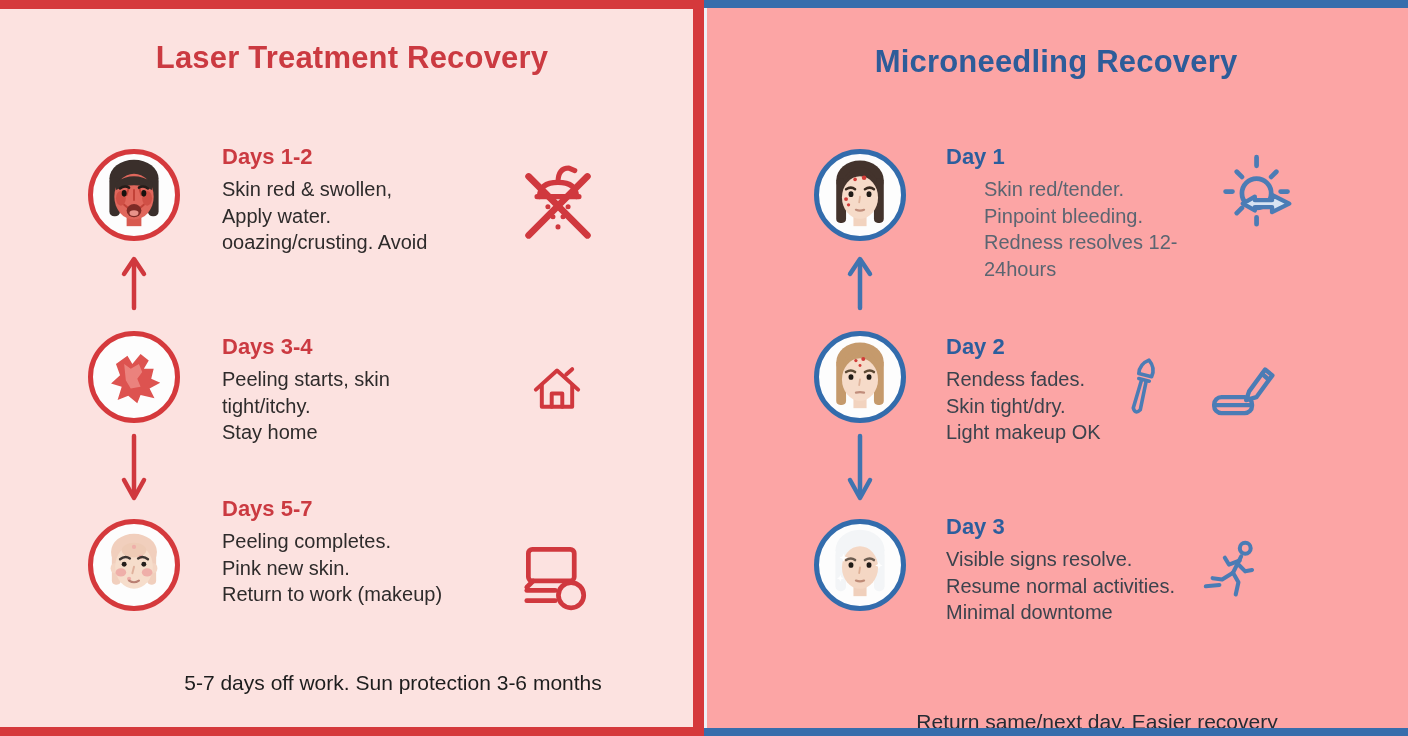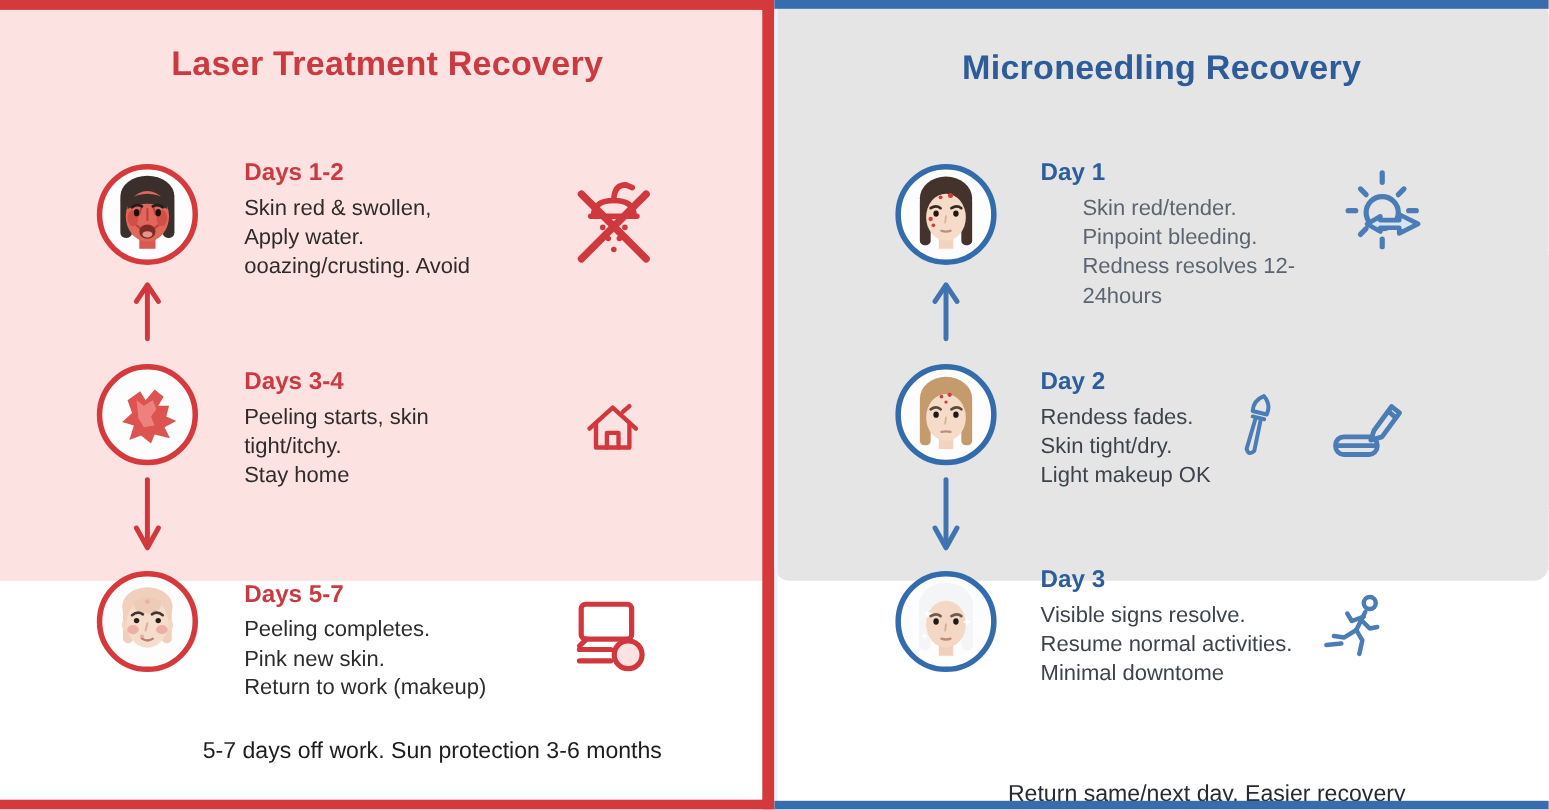--- a/index.html
+++ b/index.html
@@ -1,22 +1,22 @@
 <!DOCTYPE html>
 <html><head>
 <meta charset="utf-8">
 <style>
   html,body{margin:0;padding:0;}
   body{
     width:1408px;height:736px;position:relative;overflow:hidden;
     font-family:"Liberation Sans", sans-serif;background:#ffffff;
   }
-  .panel{position:absolute;top:0;width:704px;height:528px;text-decoration:underline;}
+  .panel{position:absolute;top:0;width:704px;height:736px;text-decoration:underline;}
   #left-panel{left:0;background:#fce2e0;}
-  #right-panel{left:704px;background:#e5e5e5;border-radius:14px;}
+  #right-panel{left:704px;background:#fca5a5;}
   .edge{position:absolute;}
   .edge.red{background:#d5393c;}
   .edge.blue{background:#376dac;}
   .edge.white{background:#eef2f8;}
 
   .title{position:absolute;left:0;width:100%;text-align:center;
     font-size:31px;font-weight:700;letter-spacing:.2px;}
   #left-panel .title{top:40px;color:#cb3a41;}
   #right-panel .title{top:44px;color:#2d5c99;}
 
@@ -138,21 +138,21 @@
       <circle cx="44" cy="67" r="2.6" fill="#efafa9"></circle>
       <circle cx="58" cy="40" r="2.6" fill="#efafa9"></circle>
       <circle cx="50" cy="28" r="2.6" fill="#efafa9"></circle>
       <path d="M33,43 q6,-5 12,-1 M55,42 q6,-4 12,1" stroke="#3e3733" stroke-width="3" fill="none" stroke-linecap="round"></path>
       <circle cx="38" cy="49" r="3" fill="#241f1c"></circle>
       <circle cx="62" cy="49" r="3" fill="#241f1c"></circle>
       <path d="M50,52 L48,60" stroke="#e0b29d" stroke-width="2.4" fill="none" stroke-linecap="round"></path>
       <path d="M44,69 q6,4 12,0" stroke="#b97f72" stroke-width="2.6" fill="none" stroke-linecap="round"></path>
     </svg>
   </div>
-  <div class="stage-text" style="left:222px;top:527px;">
+  <div class="stage-text" style="left:222px;top:496px;">
     <div class="stage-label">Days 5-7</div>
     <div class="stage-line">Peeling completes.</div>
     <div class="stage-line">Pink new skin.</div>
     <div class="stage-line">Return to work (makeup)</div>
   </div>
   <div class="icon" style="left:517px;top:543px;width:86px;height:68px;">
     <svg viewBox="0 0 108 86" stroke="#d0383e" fill="none" stroke-width="6" stroke-linecap="round" stroke-linejoin="round">
       <rect x="14" y="8" width="58" height="40" rx="5"></rect>
       <path d="M20,48 L12,56"></path>
       <path d="M12,60 L48,60"></path>

